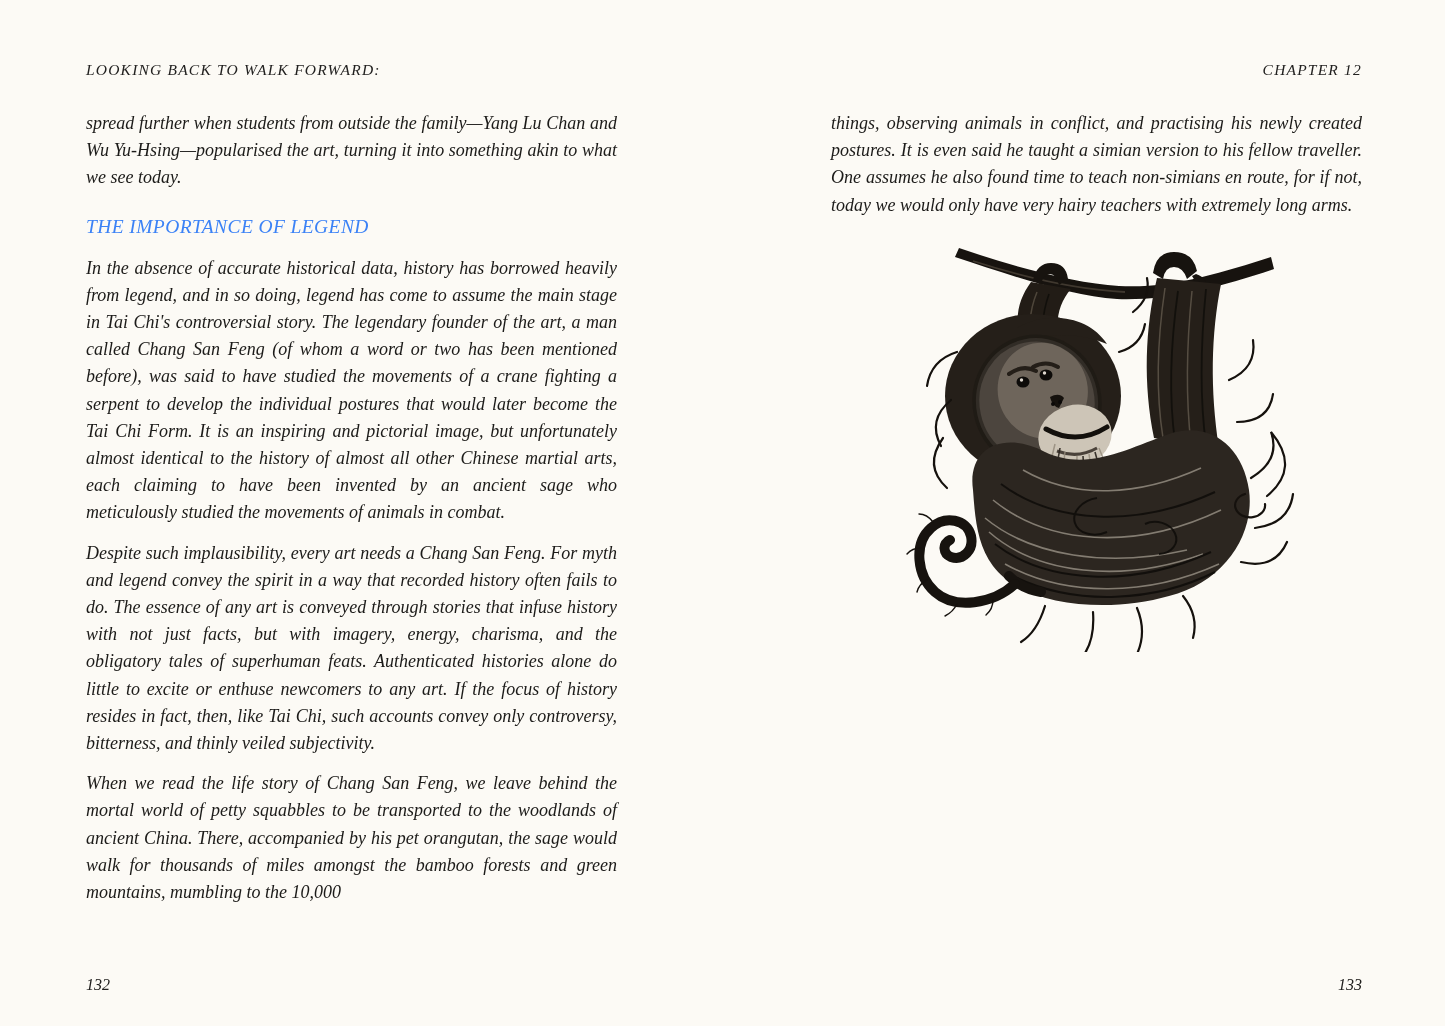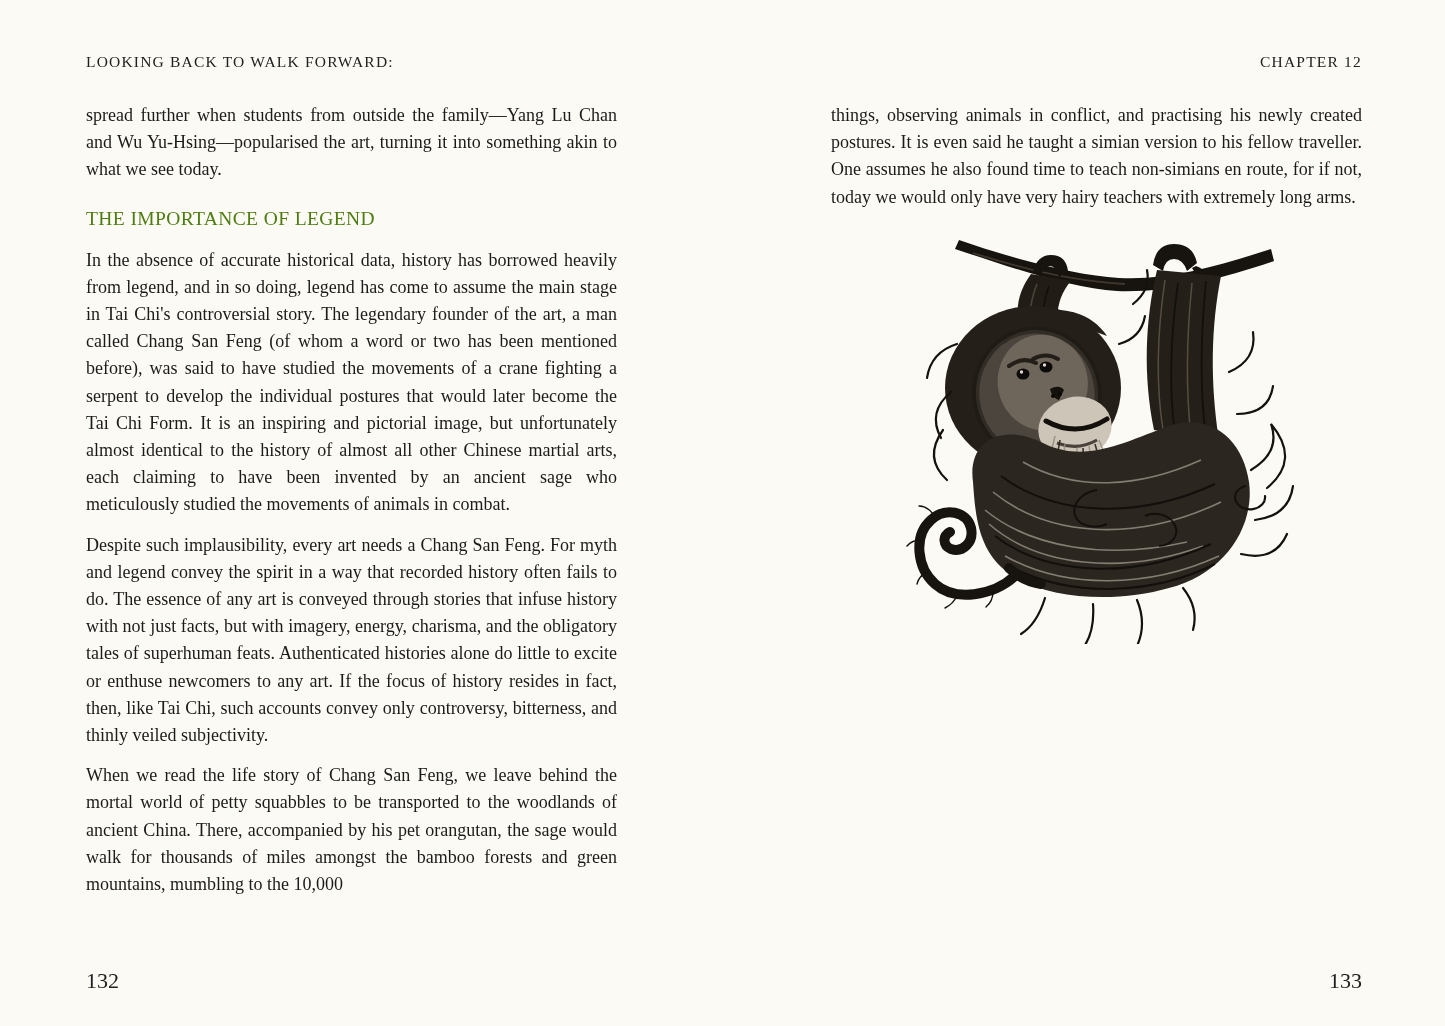--- a/index.html
+++ b/index.html
@@ -11,23 +11,24 @@
     position: relative;
     width: 1445px;
     height: 1026px;
     background: #fcfaf5;
     font-family: "Liberation Serif", "DejaVu Serif", serif;
     color: #1c1b19;
     overflow: hidden;
   }
   .page {
     position: absolute;
-    top: 8px;
+    top: 16px;
     height: 843px;
     width: 531px;
+    font-style: italic;
   }
   .page-left  { left: 86px; }
   .page-right { left: 831px; }
 
   .running-head {
     position: absolute;
     top: 45px;
     left: 0;
     width: 100%;
     font-size: 15.5px;
@@ -47,26 +48,26 @@
     font-size: 18px;
     line-height: 27.2px;
     text-align: justify;
     margin: 8px 0 13px 0;
   }
   .section-heading {
     font-size: 19.5px;
     font-weight: 400;
     letter-spacing: 0.4px;
     margin: 24px 0 17px 0;
-    color: #4d7c0f;
+    color: #3b82f6;
   }
   .page-num {
     position: absolute;
     top: 960px;
-    font-size: 22px;
+    font-size: 16px;
     color: #21201e;
   }
   .page-num.align-left  { left: 0; }
   .page-num.align-right { right: 0; }
 
   figure.illustration {
     margin: 6px 0 12px 0;
     width: 100%;
     height: 420px;
     display: flex;

